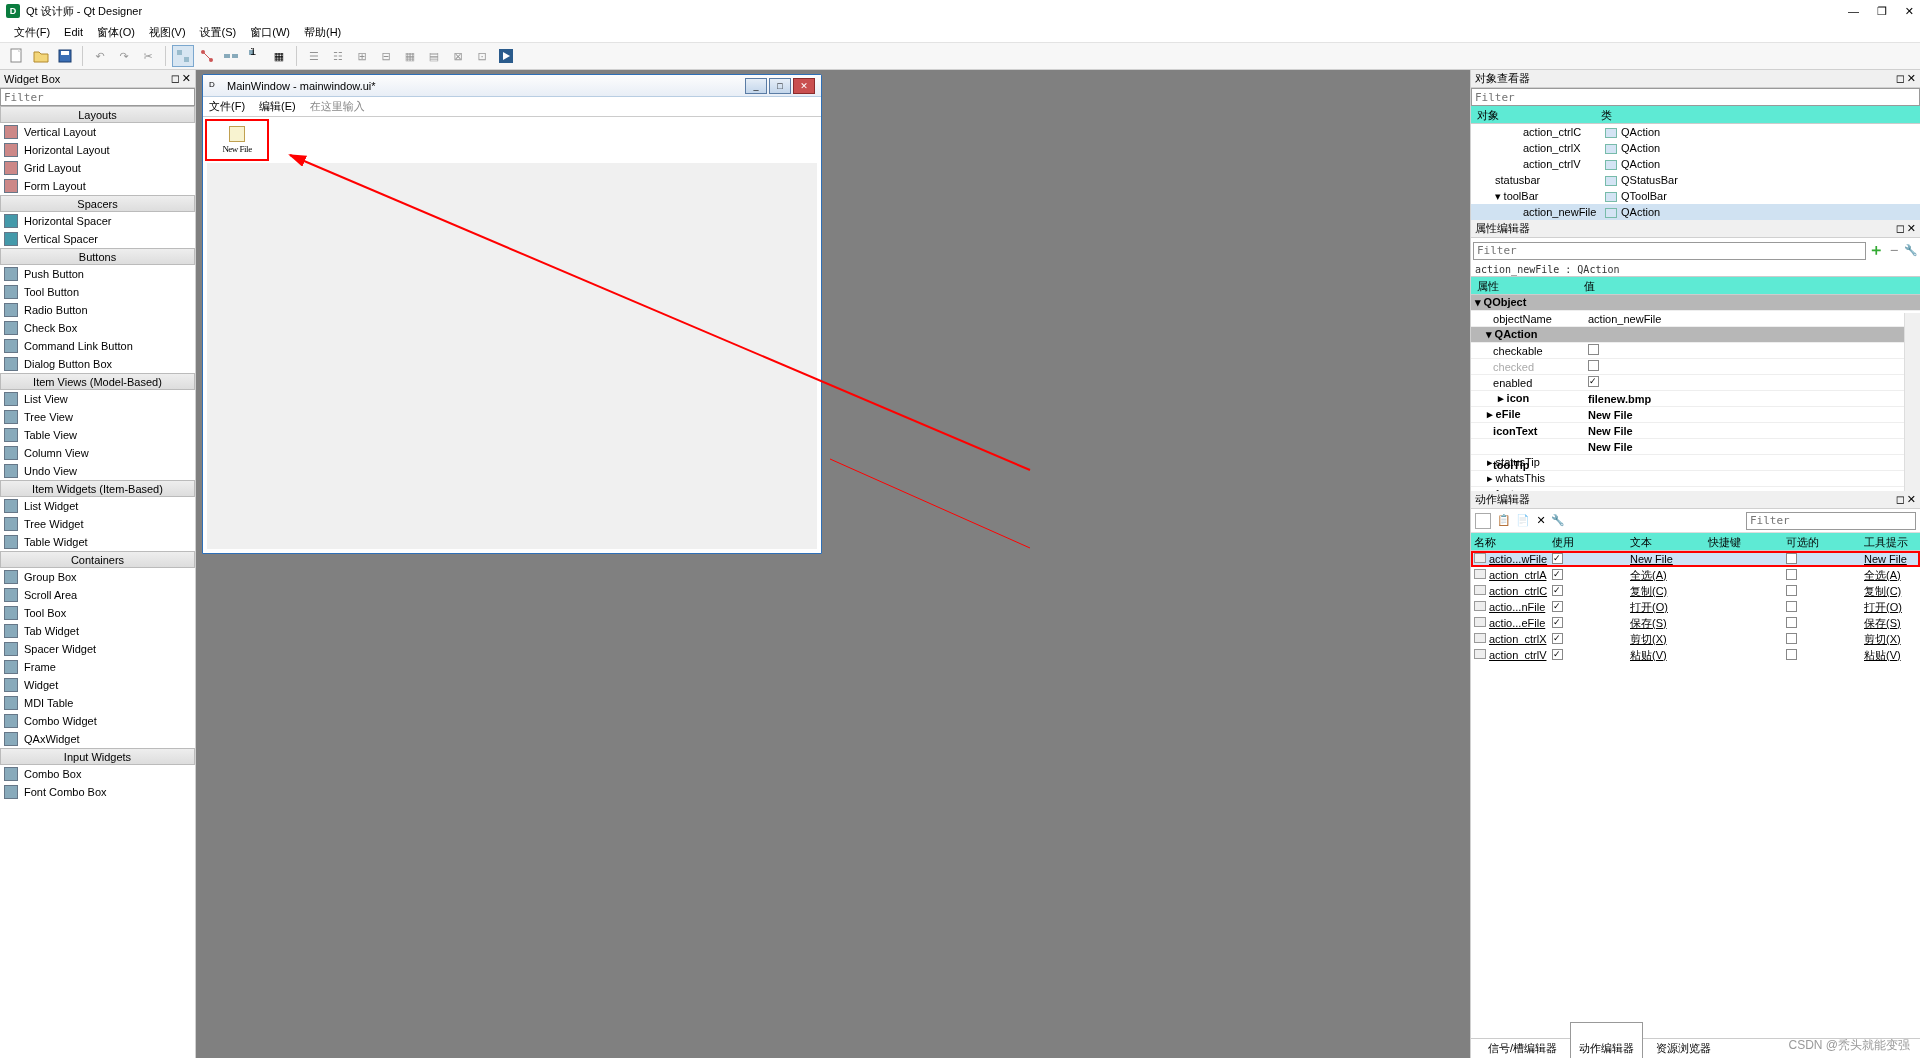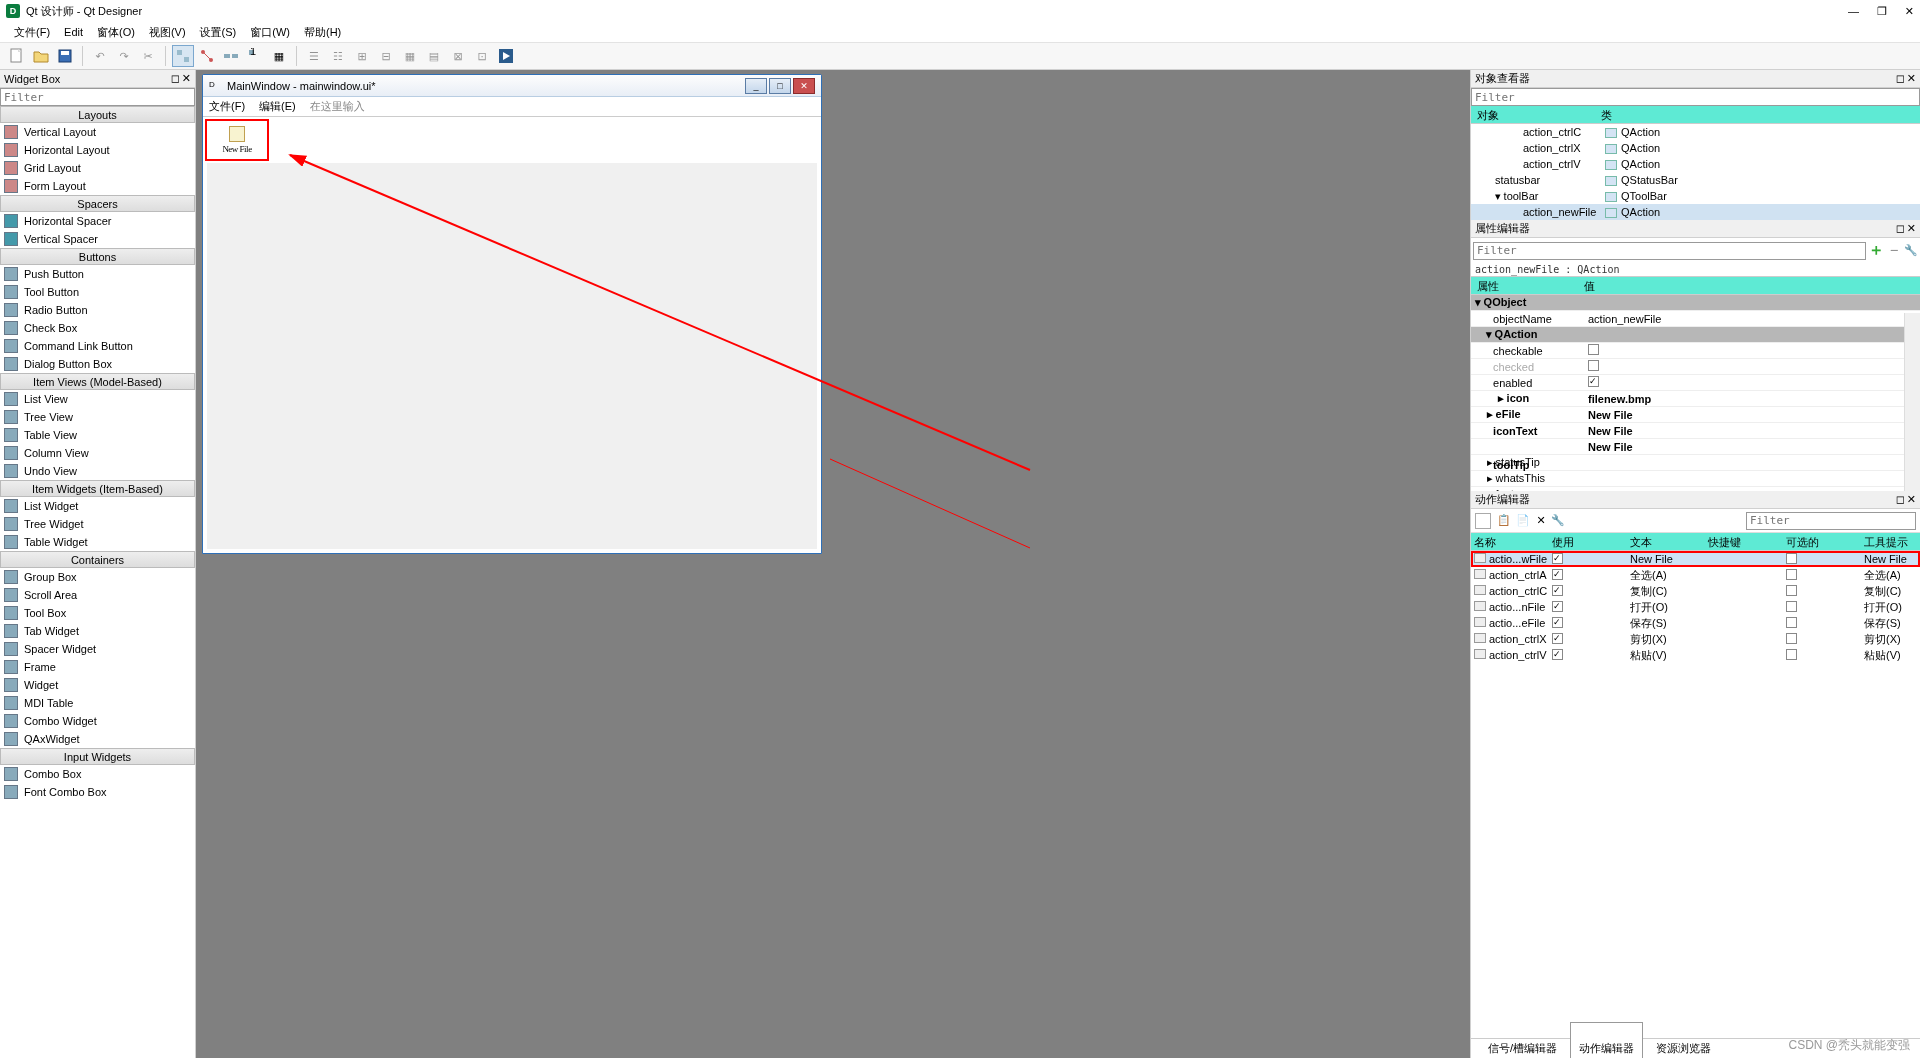--- a/index.html
+++ b/index.html
@@ -36,21 +36,21 @@
 .tree-row{height:16px;display:flex;align-items:center;padding-left:4px;}
 .tree-row.sel{background:#d0e2f2;}
 .tree-cell{overflow:hidden;white-space:nowrap;}
 .prop-row{height:16px;display:flex;align-items:center;border-bottom:1px solid #eee;}
 .prop-row.grp{background:#b7b7b7;color:#fff;font-weight:bold;}
 .prop-name{width:113px;padding-left:16px;}
 .prop-val{flex:1;padding-left:4px;}
 .ptabs{height:20px;border-top:1px solid #ccc;display:flex;align-items:center;padding:0 8px;gap:4px;font-size:11px;}
 .ptab{padding:18px 8px;border:1px solid transparent;}
 .ptab.active{border:1px solid #999;border-bottom-color:#fff;background:#fff;}
-.ae-row{height:16px;display:flex;align-items:center;}
+.ae-row{height:16px;display:flex;align-items:center;text-decoration:underline;}
 .ae-row.sel{background:#cde3f6;}
 .ae-cell{padding:0 3px;overflow:hidden;white-space:nowrap;}
 .chk{width:11px;height:11px;border:1px solid #888;display:inline-block;background:#fff;}
 .chk.on::after{content:"✓";font-size:9px;position:relative;top:-3px;left:0px;}
 svg.arrow{position:absolute;pointer-events:none;z-index:50;}
 .watermark{position:absolute;right:10px;bottom:4px;color:#999;font-size:12px;}
 .hdr-row{height:18px;background:#5eead4;border-bottom:1px solid #ccc;display:flex;align-items:flex-end;font-size:11px;}
 .scrollbar-v{position:absolute;right:0;top:18px;bottom:0;width:16px;background:#f0f0f0;border-left:1px solid #ddd;}
 </style>
 </head>

